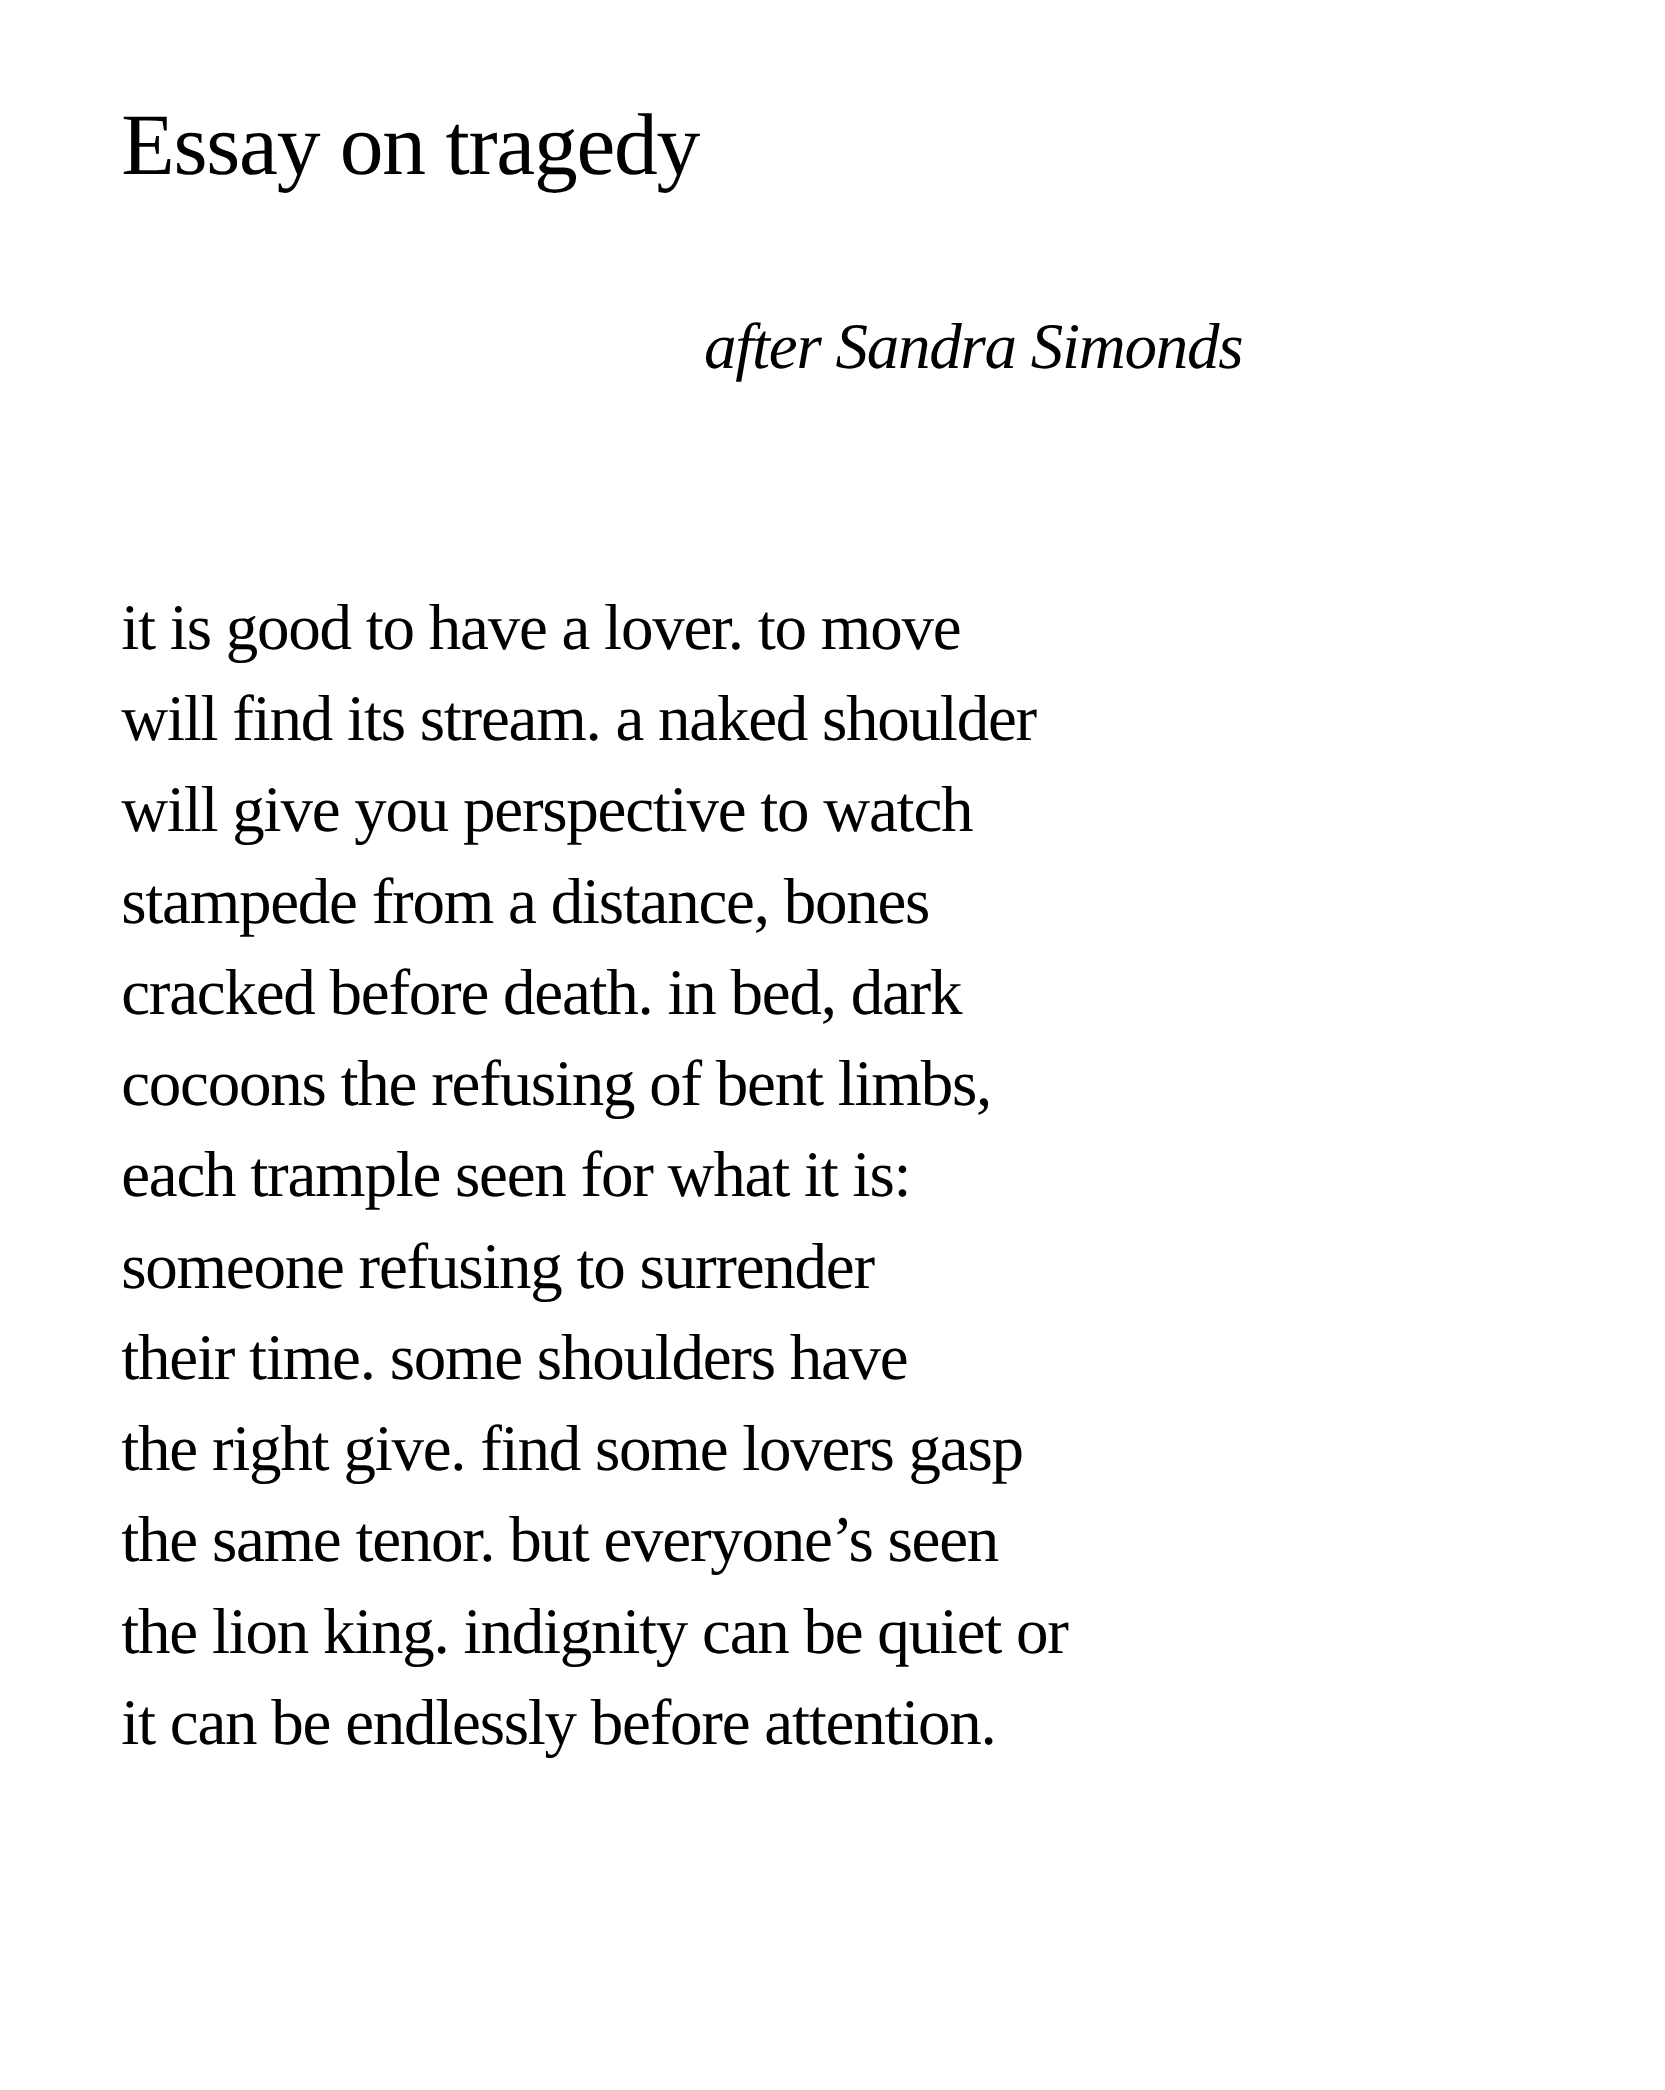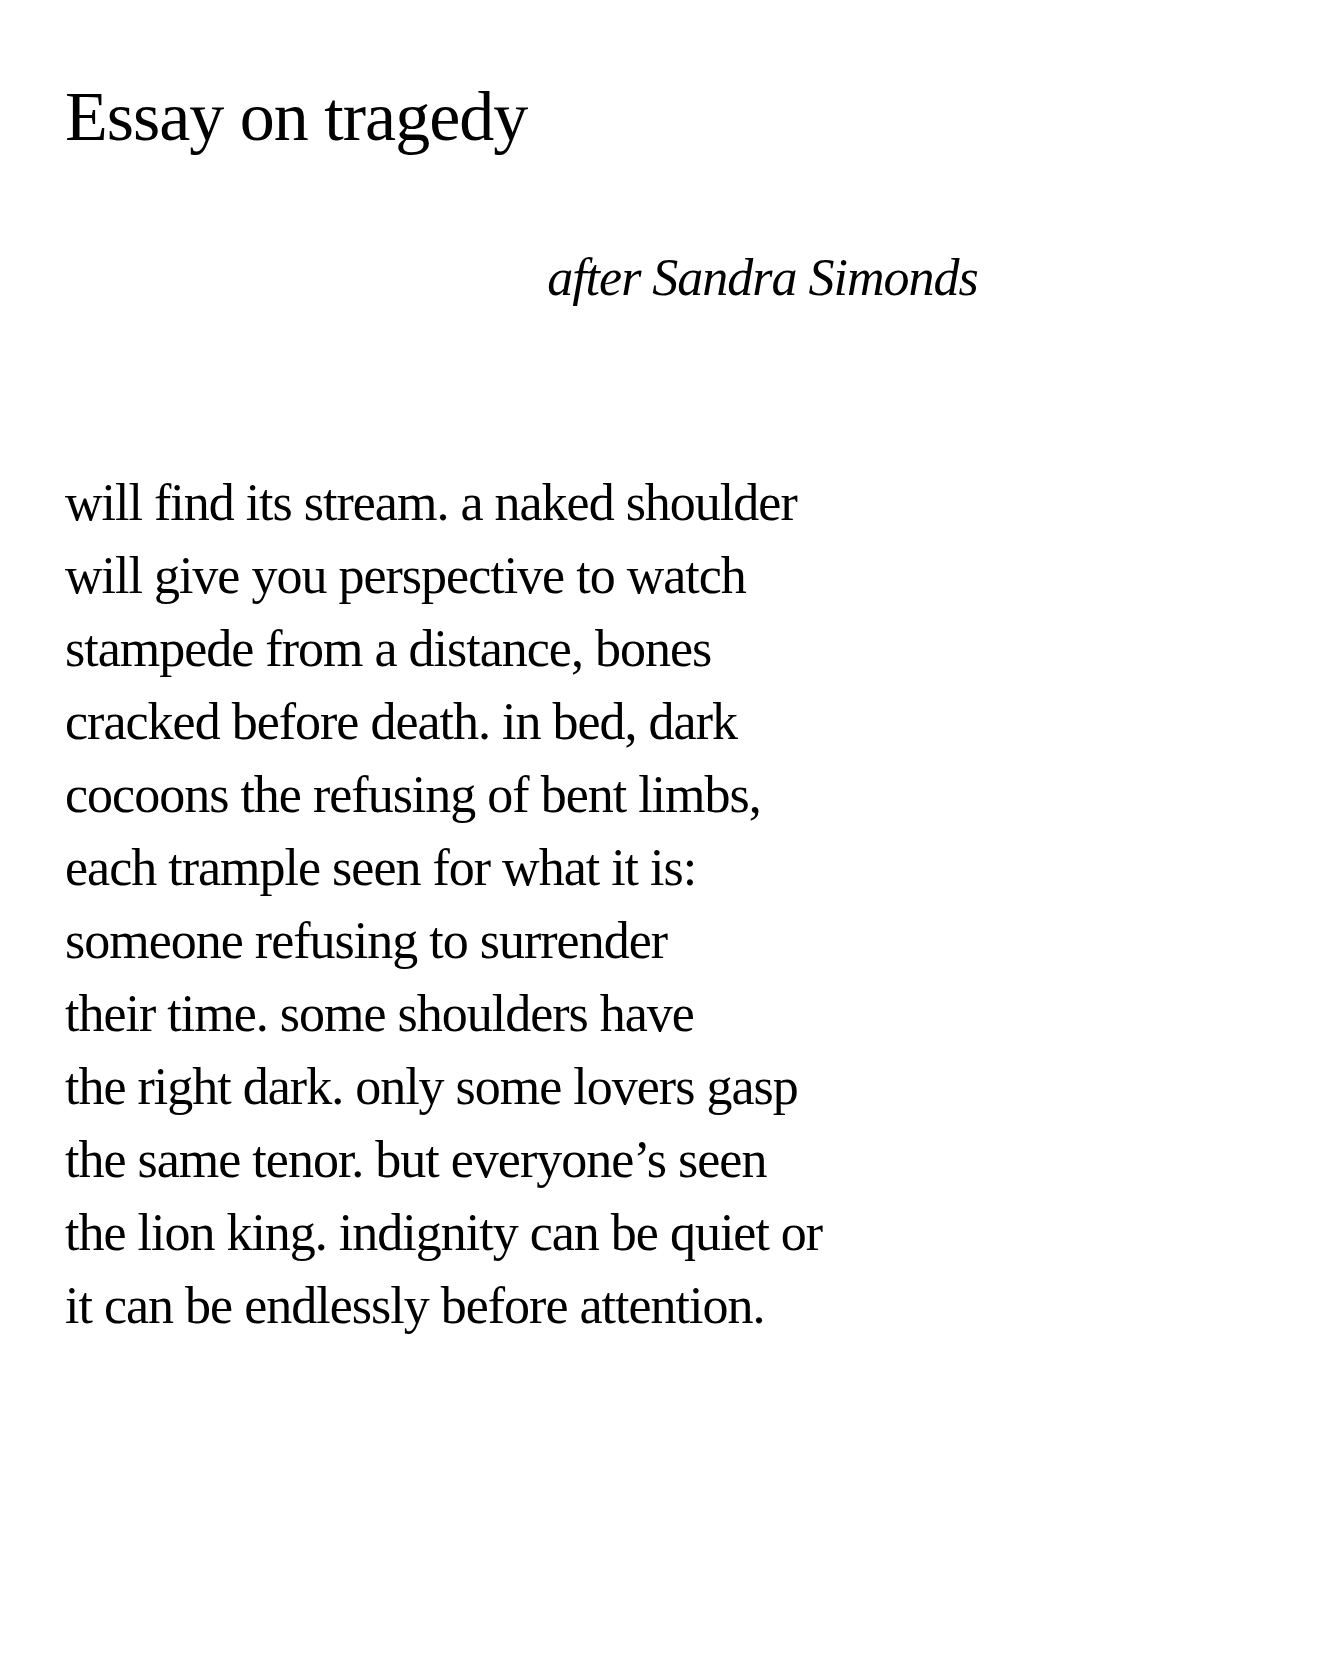--- a/index.html
+++ b/index.html
@@ -11,21 +11,21 @@
     width: 1332px;
     height: 1672px;
     overflow: hidden;
     font-family: "Liberation Serif", "DejaVu Serif", serif;
     color: #000000;
   }
   .page {
     box-sizing: border-box;
     width: 1332px;
     height: 1672px;
-    padding: 52px 40px 0 65px;
+    padding: 52px 40px 0 97px;
   }
   .title {
     margin: 0;
     font-size: 70px;
     font-weight: 400;
     line-height: 1.0;
     letter-spacing: -1px;
     padding-top: 30px;
   }
   .dedication {
@@ -46,26 +46,27 @@
     letter-spacing: -1px;
   }
 </style>
 </head>
 <body>
 
 <main class="page">
   <h1 class="title">Essay on tragedy</h1>
   <div class="dedication">after Sandra Simonds</div>
   <div class="poem-body">
+    <div class="poem-line">it is good to have a lover. to move</div>
     <div class="poem-line">will find its stream. a naked shoulder</div>
     <div class="poem-line">will give you perspective to watch</div>
     <div class="poem-line">stampede from a distance, bones</div>
     <div class="poem-line">cracked before death. in bed, dark</div>
     <div class="poem-line">cocoons the refusing of bent limbs,</div>
     <div class="poem-line">each trample seen for what it is:</div>
     <div class="poem-line">someone refusing to surrender</div>
     <div class="poem-line">their time. some shoulders have</div>
-    <div class="poem-line">the right dark. only some lovers gasp</div>
+    <div class="poem-line">the right give. find some lovers gasp</div>
     <div class="poem-line">the same tenor. but everyone’s seen</div>
     <div class="poem-line">the lion king. indignity can be quiet or</div>
     <div class="poem-line">it can be endlessly before attention.</div>
   </div>
 </main>
 
 </body></html>

